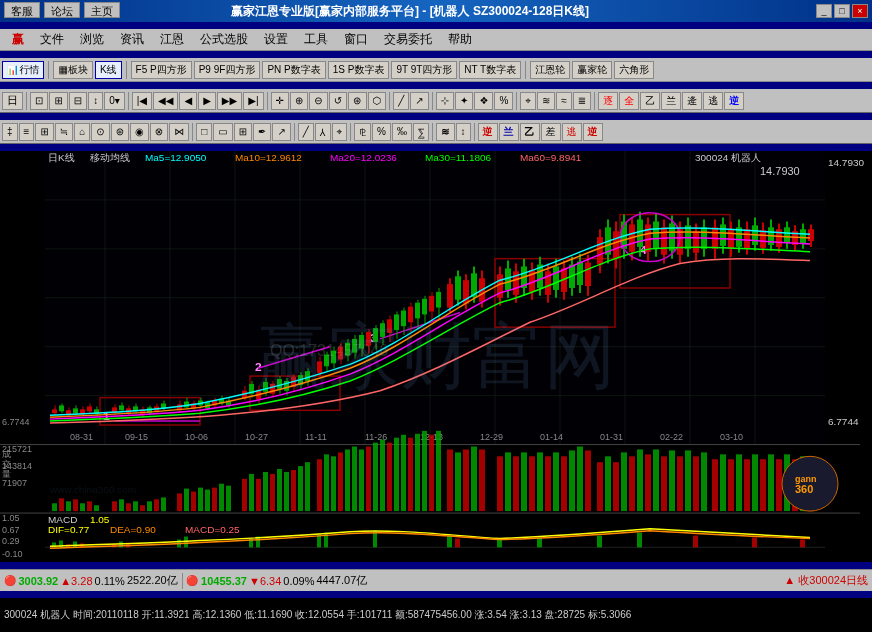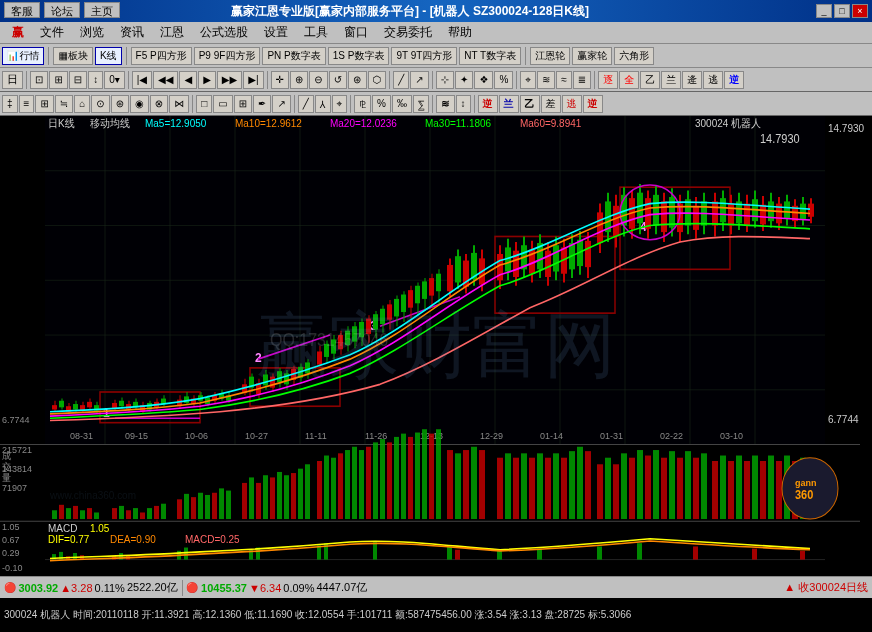--- a/index.html
+++ b/index.html
@@ -143,21 +143,21 @@
       font-size: 72px;
       font-weight: normal;
       pointer-events: none;
       white-space: nowrap;
       z-index: 1;
     }
   </style>
 </head>
 <body>
 
-<div id="main-container" style="width:872px; height:632px; display:flex; flex-direction:column;">
+<div id="main-container" style="width:872px; height:632px; display:flex; flex-direction:column;gap:7px;">
 
   <div id="title-bar" style="position:relative;">
     <div style="position:absolute; left:4px; top:2px; display:flex; gap:4px;">
       <div class="top-btn">客服</div>
       <div class="top-btn">论坛</div>
       <div class="top-btn">主页</div>
     </div>
     <span class="title-text">赢家江恩专业版[赢家内部服务平台] - [机器人  SZ300024-128日K线]</span>
     <div class="win-buttons">
       <div class="win-btn">_</div>

